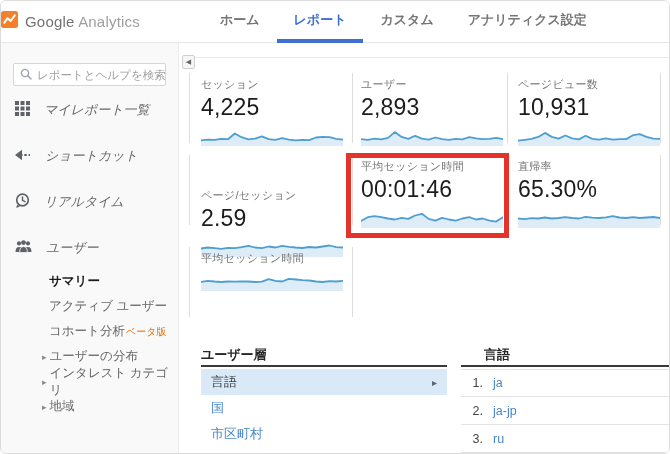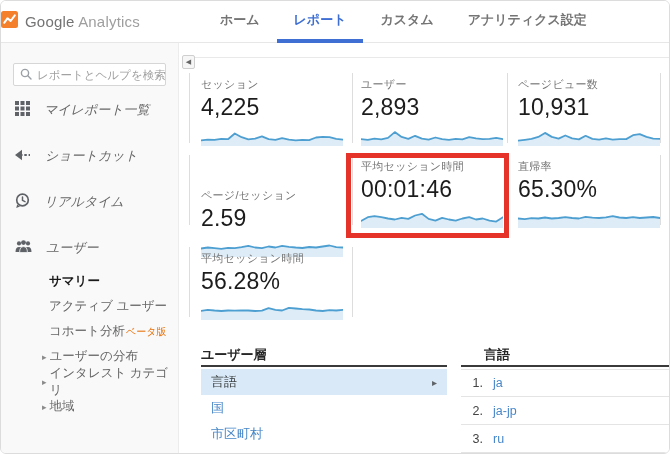--- a/index.html
+++ b/index.html
@@ -242,21 +242,20 @@
     <div class="card" style="left:339px; top:116px;">
       <div class="m-label">直帰率</div>
       <div class="m-value">65.30%</div>
       <div class="spark"><svg width="142" height="24" viewBox="0 0 142 24">
             <polygon points="0,23 0.0,13.5 6.8,14.2 13.5,13.2 20.3,13.5 27.0,12.5 33.8,13.5 40.6,13.0 47.3,12.2 54.1,13.0 60.9,13.5 67.6,11.8 74.4,12.7 81.1,13.0 87.9,12.3 94.7,11.1 101.4,12.5 108.2,13.0 115.0,12.2 121.7,13.0 128.5,12.5 135.2,12.0 142.0,13.0 142,23" fill="#ddecf7"></polygon>
             <polyline points="0.0,13.5 6.8,14.2 13.5,13.2 20.3,13.5 27.0,12.5 33.8,13.5 40.6,13.0 47.3,12.2 54.1,13.0 60.9,13.5 67.6,11.8 74.4,12.7 81.1,13.0 87.9,12.3 94.7,11.1 101.4,12.5 108.2,13.0 115.0,12.2 121.7,13.0 128.5,12.5 135.2,12.0 142.0,13.0" fill="none" stroke="#4e9fd1" stroke-width="1.8" stroke-linejoin="round" stroke-linecap="round"></polyline>
           </svg></div>
     </div>
     <div class="card" style="left:22px; top:208px;">
       <div class="m-label">平均セッション時間</div>
-      <div class="m-value">56.28%</div>
       <div class="spark"><svg width="142" height="24" viewBox="0 0 142 24">
             <polygon points="0,23 0.0,13.9 6.8,12.8 13.5,13.5 20.3,14.0 27.0,13.5 33.8,13.7 40.6,13.3 47.3,13.5 54.1,14.0 60.9,13.7 67.6,11.1 74.4,12.8 81.1,13.5 87.9,10.8 94.7,11.5 101.4,12.2 108.2,12.5 115.0,13.5 121.7,14.0 128.5,13.2 135.2,13.5 142.0,12.8 142,23" fill="#ddecf7"></polygon>
             <polyline points="0.0,13.9 6.8,12.8 13.5,13.5 20.3,14.0 27.0,13.5 33.8,13.7 40.6,13.3 47.3,13.5 54.1,14.0 60.9,13.7 67.6,11.1 74.4,12.8 81.1,13.5 87.9,10.8 94.7,11.5 101.4,12.2 108.2,12.5 115.0,13.5 121.7,14.0 128.5,13.2 135.2,13.5 142.0,12.8" fill="none" stroke="#4e9fd1" stroke-width="1.8" stroke-linejoin="round" stroke-linecap="round"></polyline>
           </svg></div>
     </div>
 
     <div class="highlight-box" style="border-color: rgb(229, 51, 42);"></div>
 
     <div class="panel-title" style="left:22px; top:303px;">ユーザー層</div>
     <div class="panel-underline" style="left:22px; top:322px; width:246px;"></div>

